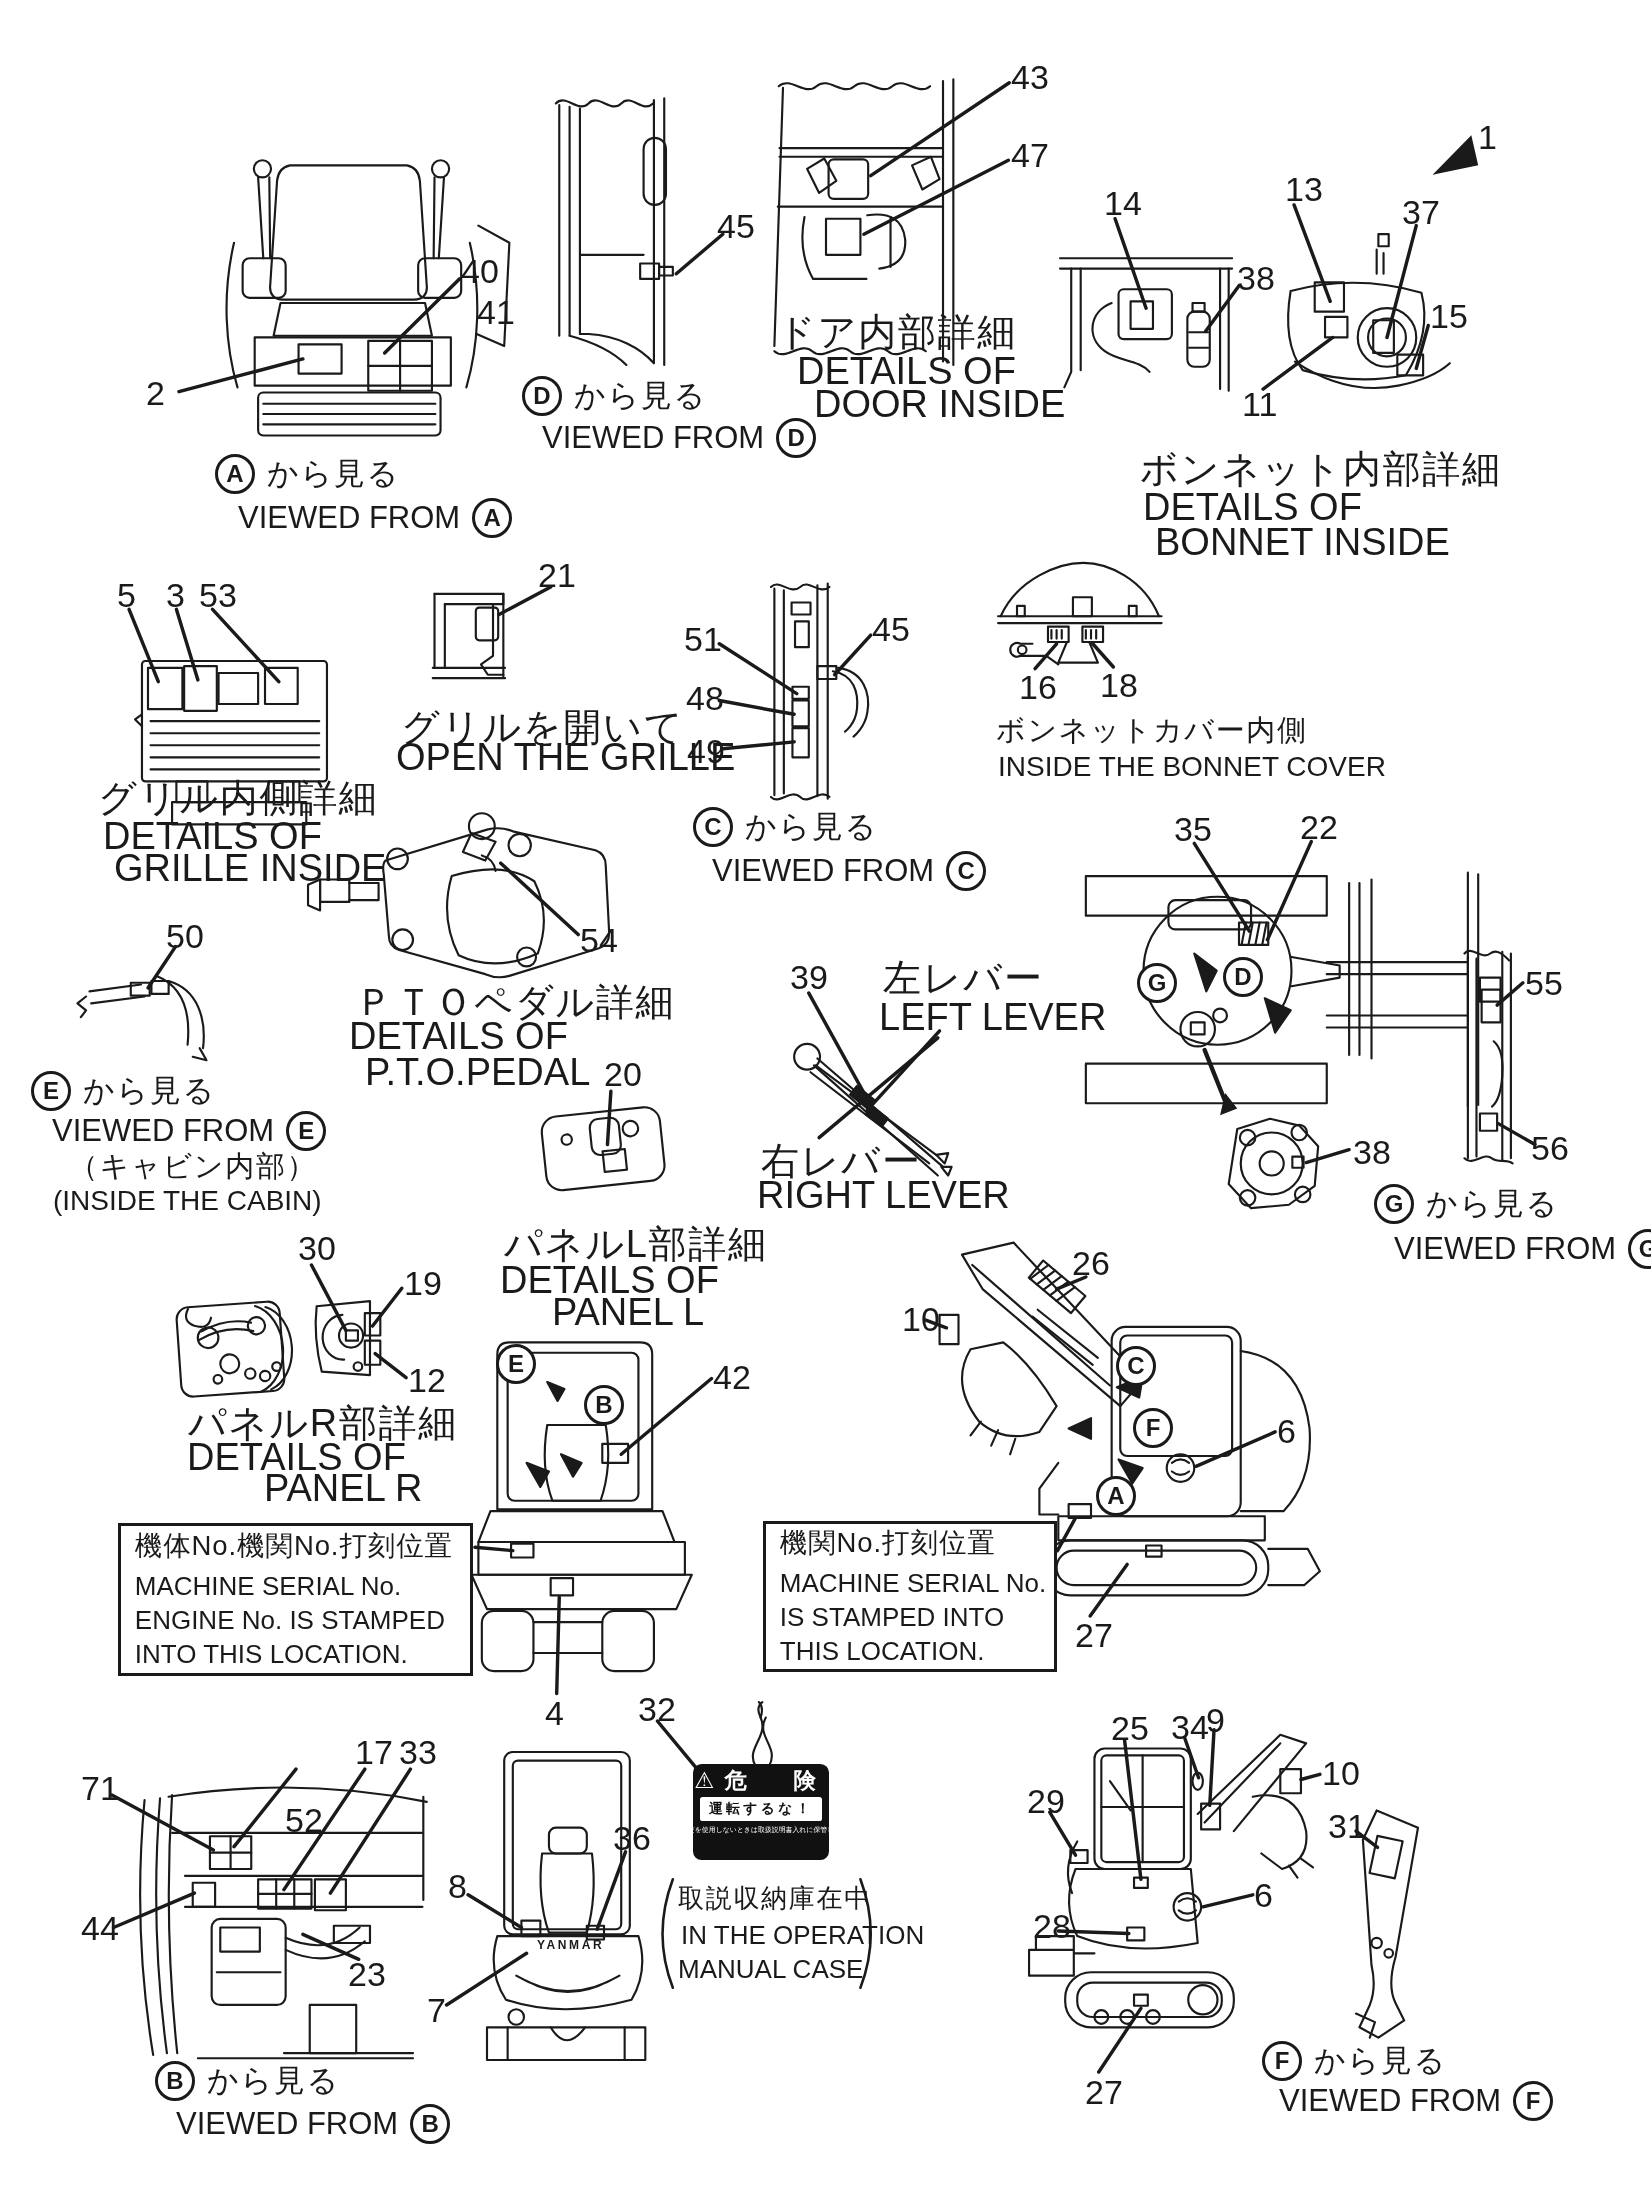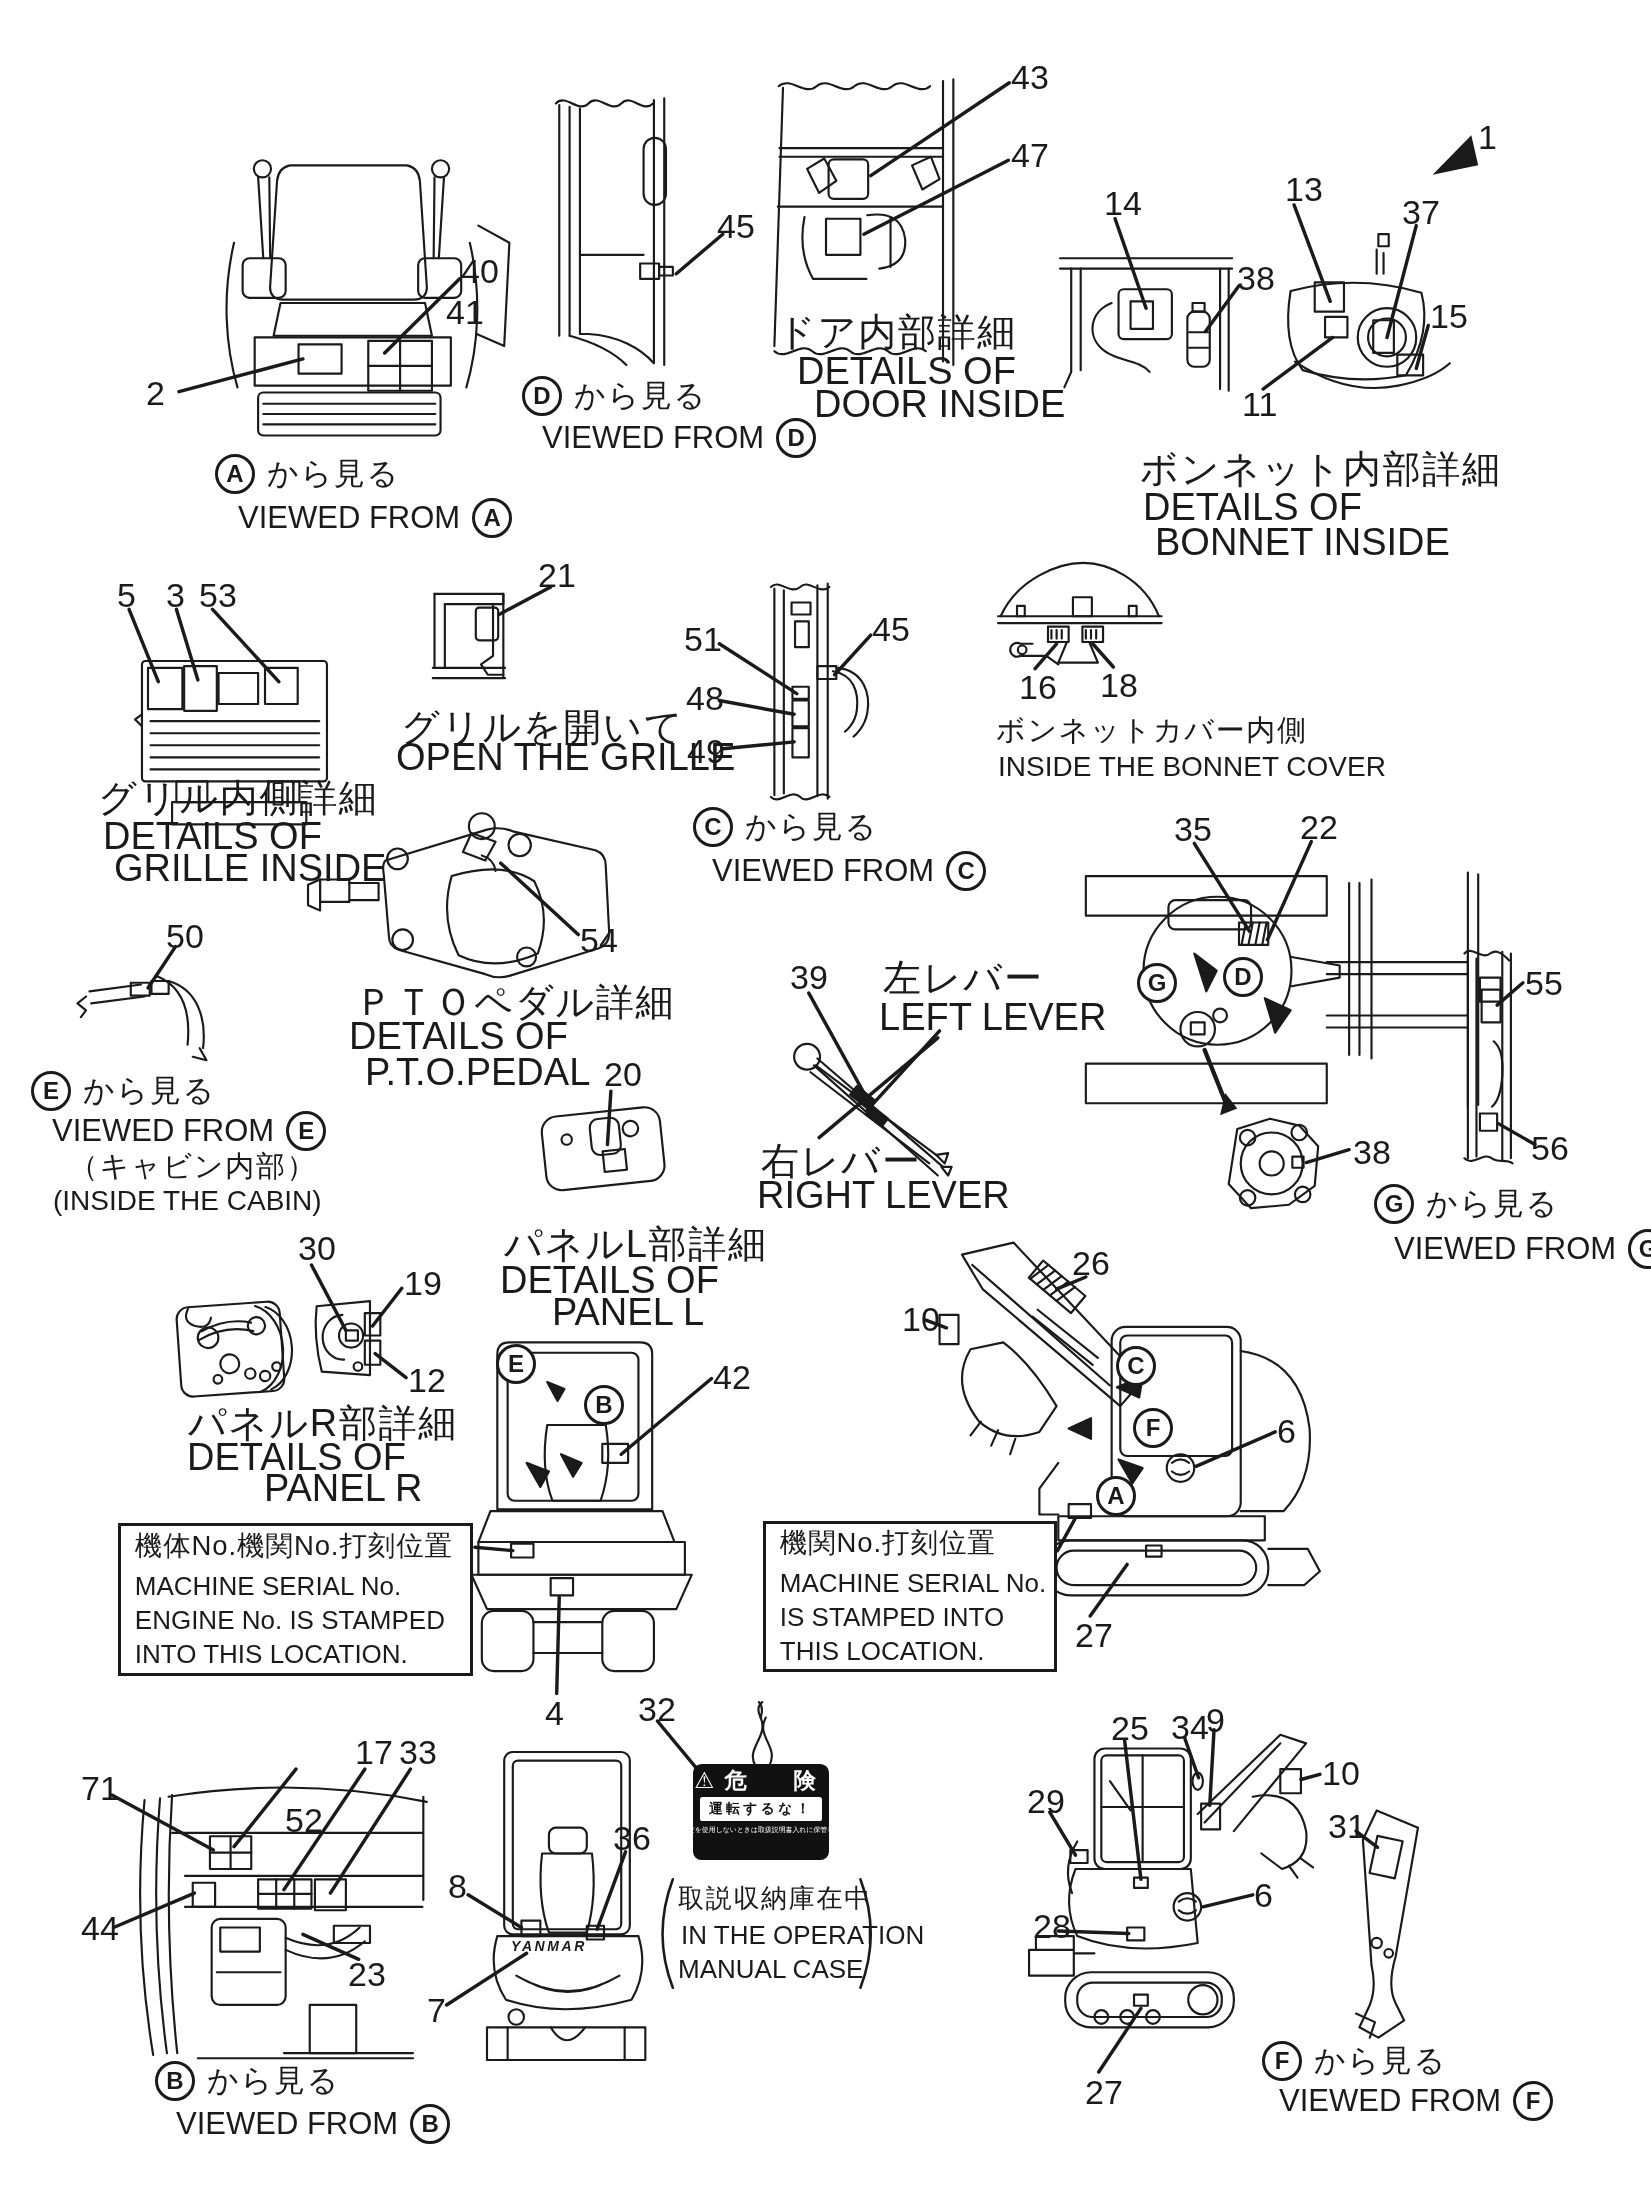--- a/index.html
+++ b/index.html
@@ -25,21 +25,21 @@
   .note-box .ben{font-size:26px;line-height:34px;white-space:nowrap;}
   .danger-tag{position:absolute;left:693px;top:1764px;width:136px;height:96px;background:#111;
               border-radius:8.6px;display:flex;flex-direction:column;align-items:center;
               padding:6px 5.2px 3.4px;box-sizing:border-box;}
   .dt-top{display:flex;align-items:center;gap:10.3px;color:#fff;line-height:1;}
   .dt-warn{font-size:22.4px;}
   .dt-title{font-size:22.4px;font-weight:bold;letter-spacing:12px;white-space:nowrap;}
   .dt-mid{background:#fff;color:#111;font-size:13.8px;font-weight:bold;letter-spacing:3.4px;
           padding:3.4px 8.6px;margin-top:4.3px;border-radius:2.6px;white-space:nowrap;}
   .dt-small{color:#fff;font-size:6.9px;margin-top:3.4px;white-space:nowrap;}
-  .brand{position:absolute;left:511px;top:1938px;font-size:14px;font-weight:bold;font-style:italic;letter-spacing:2.6px;}
+  .brand{position:absolute;left:537px;top:1938px;font-size:12px;font-weight:bold;letter-spacing:2.6px;}
 </style>
 </head>
 <body>
 
 <div id="canvas">
 
 <svg id="art" width="1652" height="2203" viewBox="0 0 1920 2560">
   <g stroke="#1a1a1a" stroke-width="2.5" fill="none" stroke-linecap="round" stroke-linejoin="round">
 
     <g stroke-width="4">
@@ -464,21 +464,21 @@
           <circle cx="1614" cy="2270" r="5"></circle>
       <path d="M1576,2340 l22,10 -6,18"></path>
     </g>
   </g>
 </svg>
 
 
 <span class="co" style="left:1478px;top:120px">1</span>
 <span class="co" style="left:146px;top:376px">2</span>
 <span class="co" style="left:461px;top:254px">40</span>
-<span class="co" style="left:446px;top:295px">41</span>
+<span class="co" style="left:477px;top:295px">41</span>
 <span class="co" style="left:717px;top:209px">45</span>
 <span class="co" style="left:1011px;top:60px">43</span>
 <span class="co" style="left:1011px;top:138px">47</span>
 <span class="co" style="left:1104px;top:186px">14</span>
 <span class="co" style="left:1237px;top:261px">38</span>
 <span class="co" style="left:1285px;top:172px">13</span>
 <span class="co" style="left:1402px;top:195px">37</span>
 <span class="co" style="left:1430px;top:299px">15</span>
 <span class="co" style="left:1242px;top:387px">11</span>
 <span class="co" style="left:117px;top:578px">5</span>

